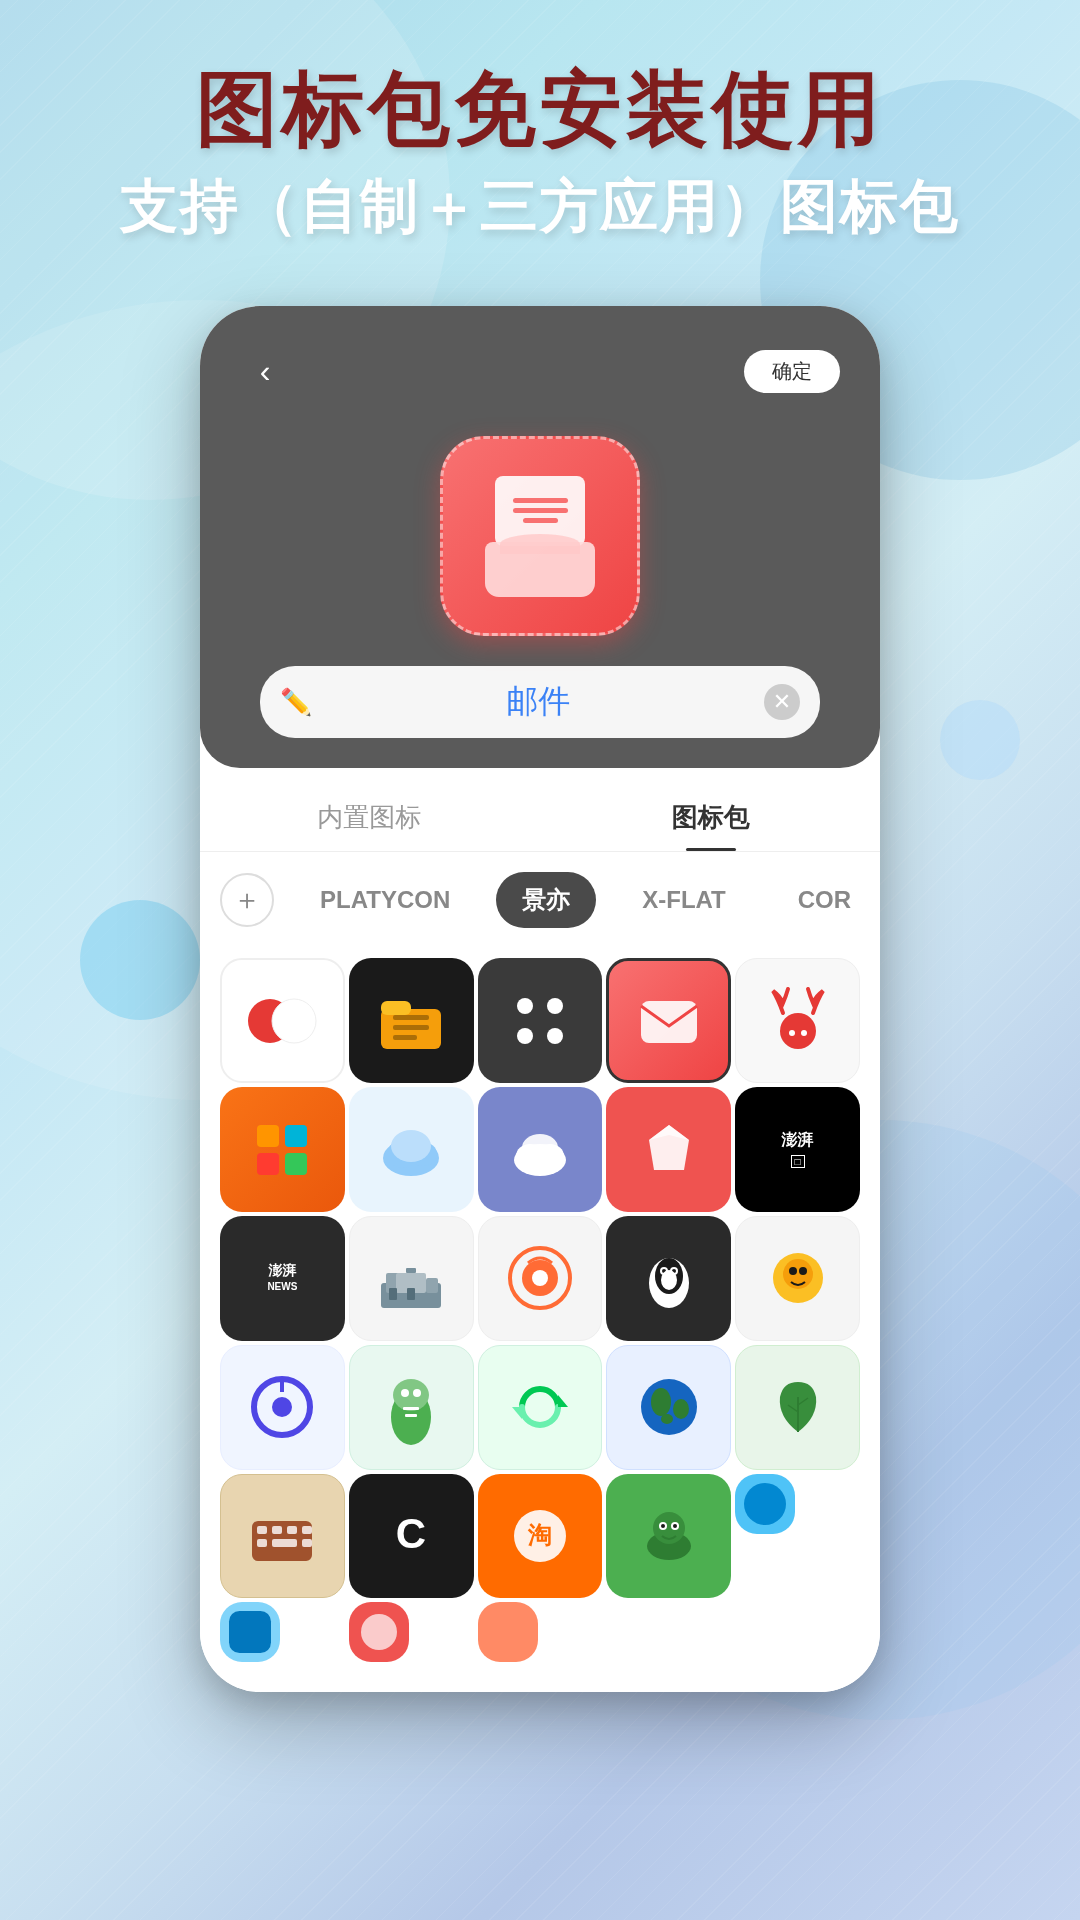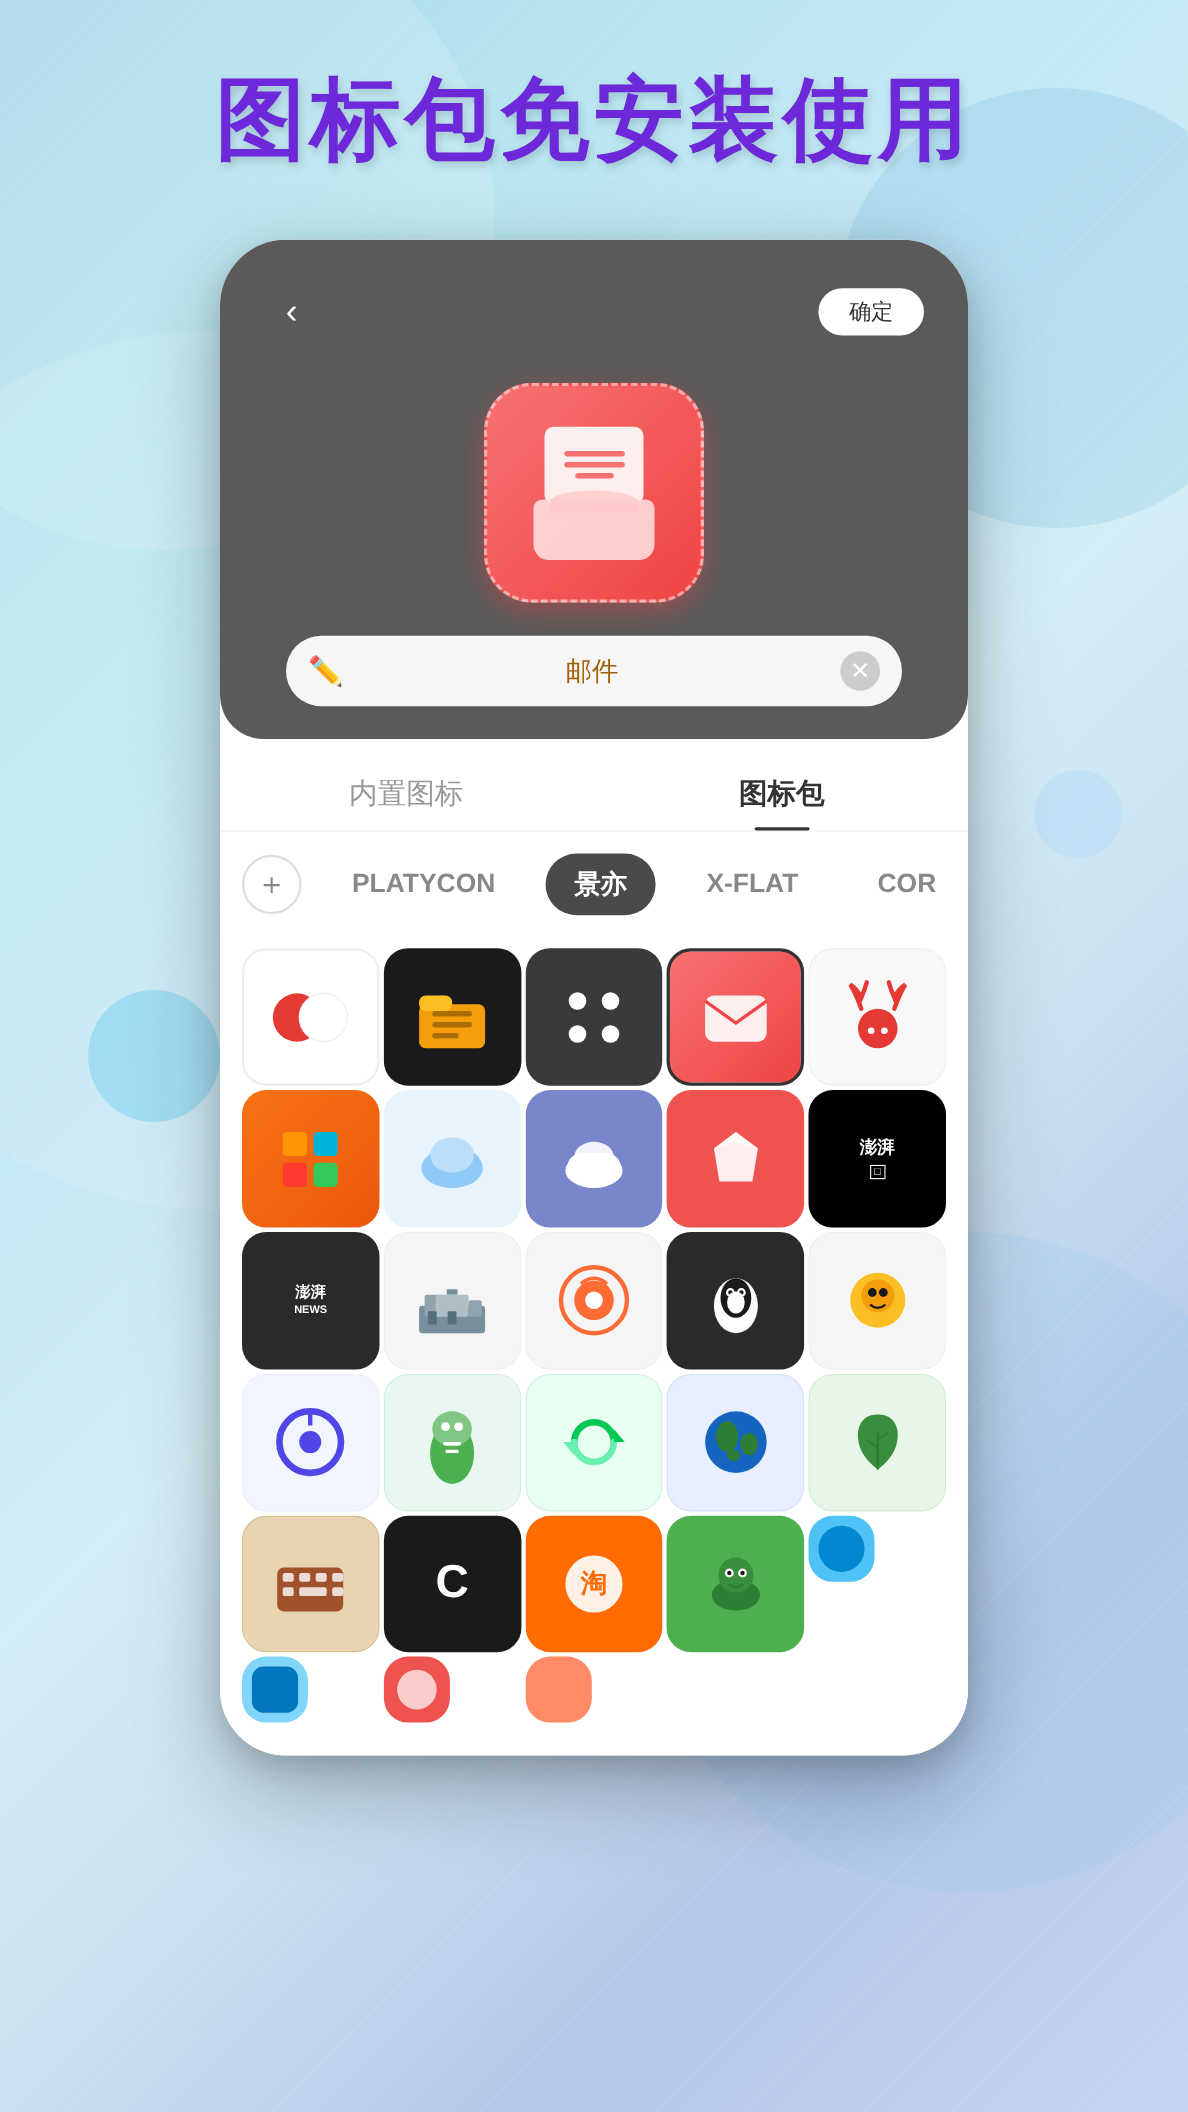--- a/index.html
+++ b/index.html
@@ -68,21 +68,21 @@
     .header-section {
       position: relative;
       z-index: 10;
       text-align: center;
       padding-top: 60px;
     }
 
     .main-title {
       font-size: 82px;
       font-weight: 900;
-      color: #6d28d9;
+      color: #7f1d1d;
       text-shadow: 2px 4px 8px rgba(0,0,0,0.15);
       line-height: 1.2;
       letter-spacing: 4px;
       font-family: 'STXingkai', 'KaiTi', 'PingFang SC', sans-serif;
     }
 
     .sub-title {
       font-size: 58px;
       font-weight: 800;
       color: white;
@@ -220,22 +220,22 @@
       gap: 16px;
     }
 
     .edit-icon {
       color: #888;
       font-size: 26px;
     }
 
     .name-text {
       flex: 1;
-      font-size: 24px;
-      color: #a16207;
+      font-size: 32px;
+      color: #3b82f6;
       text-align: center;
       font-weight: 500;
     }
 
     .clear-icon {
       width: 36px; height: 36px;
       background: #ccc;
       border-radius: 50%;
       display: flex; align-items: center; justify-content: center;
       color: white;
@@ -370,20 +370,21 @@
   <div class="bg-wave-1"></div>
   <div class="bg-wave-2"></div>
   <div class="bg-lines"></div>
 </div>
 
 <div class="blob-left"></div>
 <div class="blob-right"></div>
 
 <div class="header-section">
   <div class="main-title">图标包免安装使用</div>
+  <div class="sub-title">支持（自制＋三方应用）图标包</div>
 </div>
 
 <div class="phone-container">
   <div class="phone-mockup">
 
     <div class="phone-top">
 
       <div class="phone-header-bar">
         <div class="back-btn">‹</div>
         <div class="confirm-btn">确定</div>

